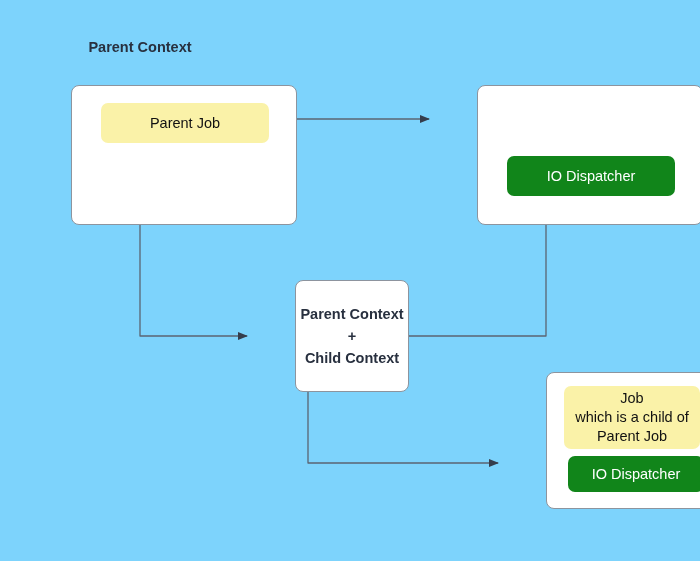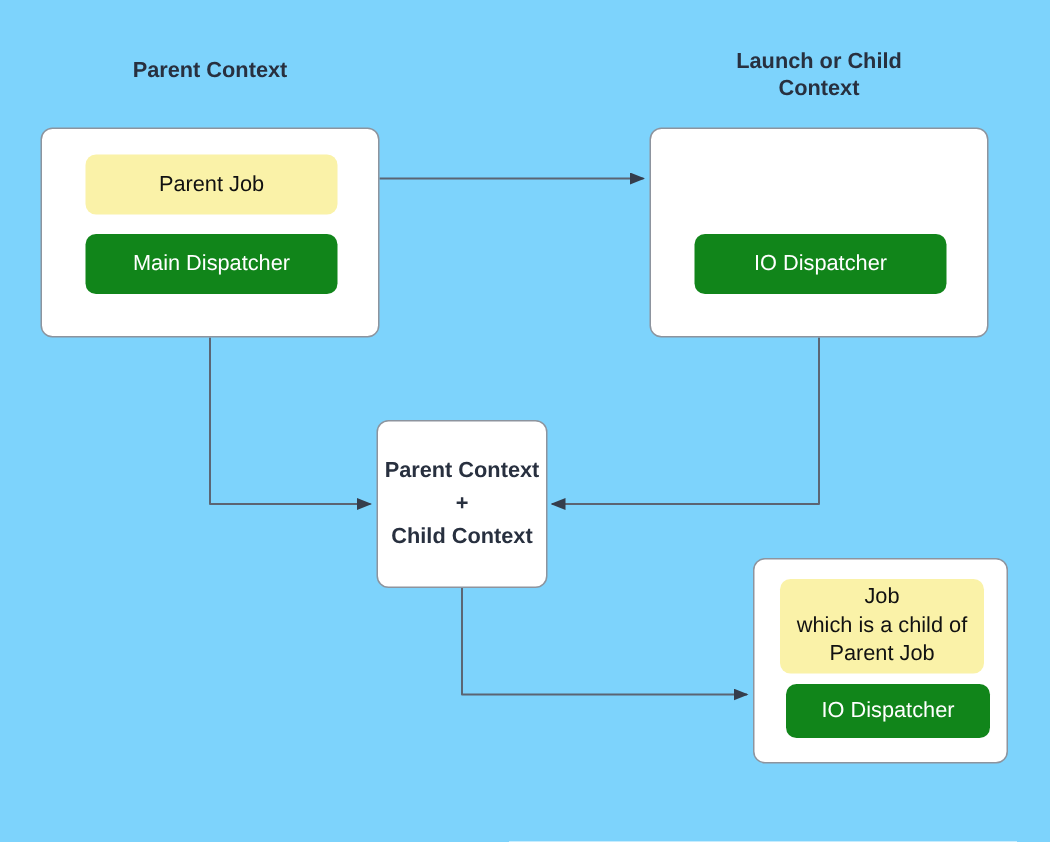--- a/index.html
+++ b/index.html
@@ -33,20 +33,21 @@
     line-height: 18px;
     color: #28303f;
     white-space: pre-line;
   }
   .ctx-box {
     position: absolute;
     background: #ffffff;
     border: 1.3px solid #8d949e;
     border-radius: 8px;
     box-sizing: border-box;
+    margin-left: 44px;
   }
   .chip {
     position: absolute;
     box-sizing: border-box;
     border-radius: 7px;
     display: flex;
     align-items: center;
     justify-content: center;
     text-align: center;
     font-size: 14.5px;
@@ -91,26 +92,23 @@
 
     <path d="M140,225 L140,336 L247,336" fill="none" stroke="#5b6472" stroke-width="1.3" stroke-linejoin="round" marker-end="url(#arrow)"></path>
 
     <path d="M546,225 L546,336 L368,336" fill="none" stroke="#5b6472" stroke-width="1.3" stroke-linejoin="round" marker-end="url(#arrow)"></path>
 
     <path d="M308,392 L308,463 L498,463" fill="none" stroke="#5b6472" stroke-width="1.3" stroke-linejoin="round" marker-end="url(#arrow)"></path>
   </svg>
 
   <div class="ctx-title" style="left:27px; top:38px; width:226px;">Parent Context</div>
 
-  <div class="ctx-title" style="left:433px; top:32px; width:226px;">Launch or Child
-Context</div>
 
   <div class="ctx-box" style="left:27px; top:85px; width:226px; height:140px;">
     <div class="chip chip-job" style="left:29px; top:17px; width:168px; height:40px;">Parent Job</div>
-    <div class="chip chip-dispatcher" style="left:29px; top:70px; width:168px; height:40px;">Main Dispatcher</div>
   </div>
 
   <div class="ctx-box" style="left:433px; top:85px; width:226px; height:140px;">
     <div class="chip chip-dispatcher" style="left:29px; top:70px; width:168px; height:40px;">IO Dispatcher</div>
   </div>
 
   <div class="ctx-box" style="left:251px; top:280px; width:114px; height:112px;">
     <div class="center-label">Parent Context
 +
 Child Context</div>

